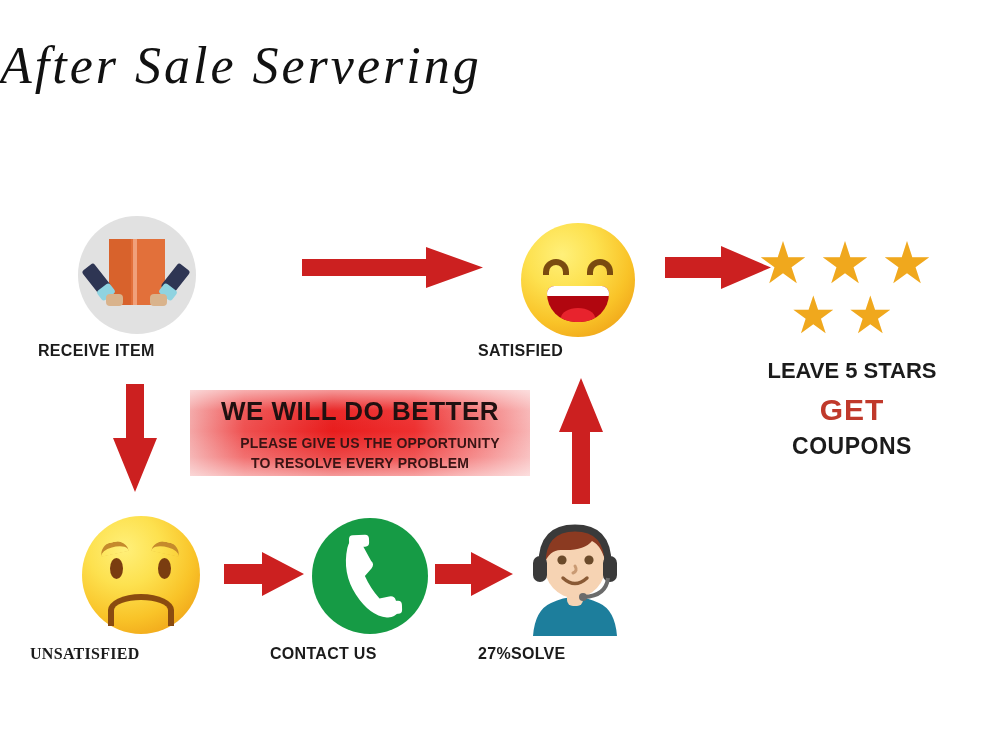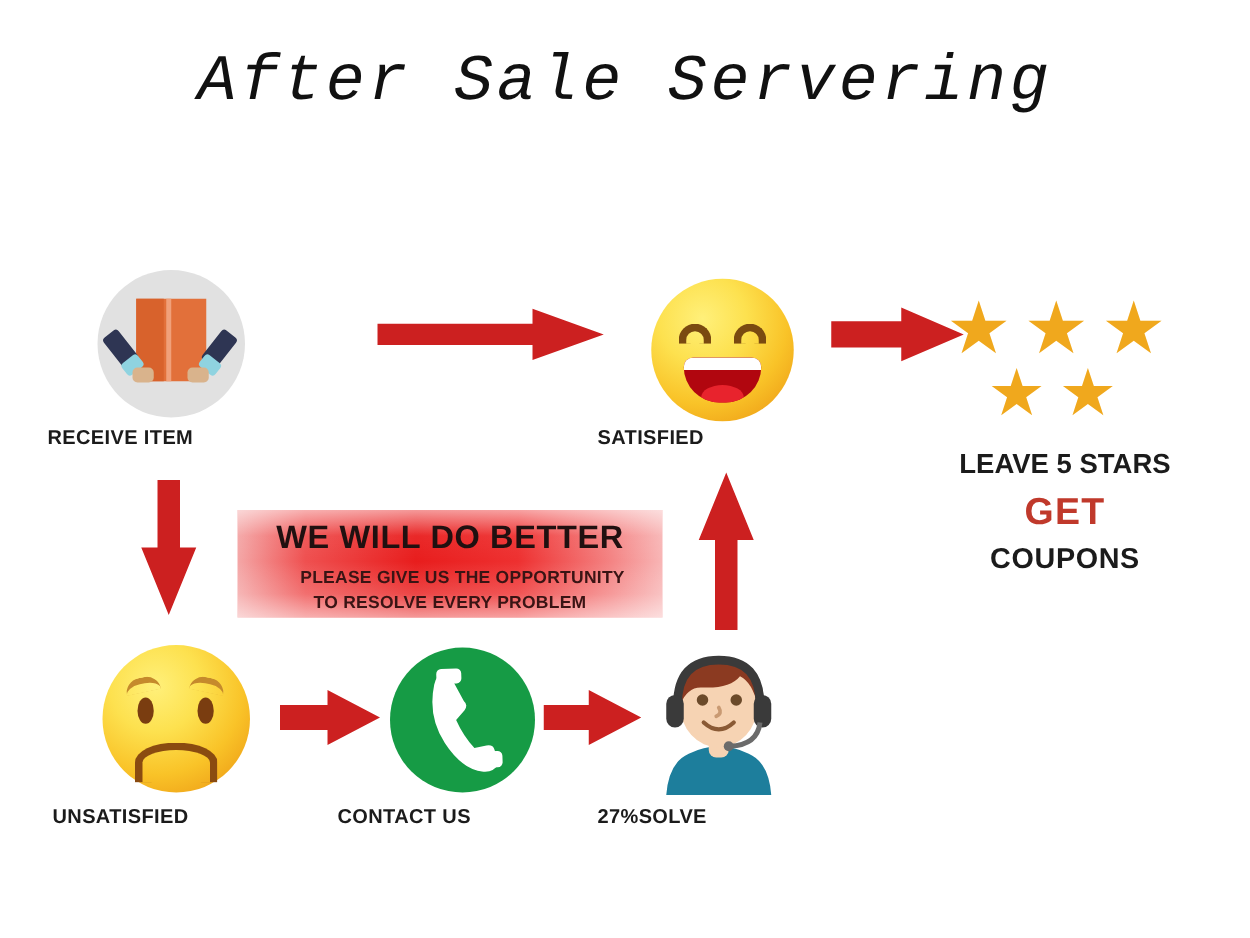--- a/index.html
+++ b/index.html
@@ -15,22 +15,21 @@
     overflow: hidden;
     font-family: "Liberation Sans", sans-serif;
   }
 
   
   .title {
     position: absolute;
     left: 0;
     top: 36px;
     width: 1000px;
-    text-align: center;
-    font-family: Liberation Mono, monospace;
+    font-family: Liberation Serif, serif;
     font-style: italic;
     font-weight: 400;
     font-size: 52px;
     letter-spacing: 3px;
     color: #111111;
     white-space: nowrap;
   }
 
   
   .node-label {
@@ -218,21 +217,21 @@
     font-size: 23px;
     color: #1b1b1b;
     margin-top: 6px;
     letter-spacing: 0.5px;
   }
 
   
   .banner {
     position: absolute;
     left: 190px;
-    top: 408px;
+    top: 390px;
     width: 340px;
     height: 86px;
     background:
       linear-gradient(to bottom,
         rgba(255,255,255,0.55) 0%,
         rgba(255,255,255,0.05) 24%,
         rgba(255,255,255,0.00) 48%,
         rgba(255,255,255,0.18) 78%,
         rgba(255,255,255,0.55) 100%),
       linear-gradient(to right,
@@ -352,21 +351,21 @@
     <div class="banner-s2">TO RESOLVE EVERY PROBLEM</div>
   </div>
 
   <div class="face" style="left:82px; top:516px; width:118px; height:118px;">
     <div class="brow" style="left:18px; top:26px; transform:rotate(-12deg);"></div>
     <div class="brow" style="left:70px; top:26px; transform:rotate(12deg);"></div>
     <div class="eye-oval" style="left:28px; top:42px;"></div>
     <div class="eye-oval" style="left:76px; top:42px;"></div>
     <div class="frown" style="left:26px; top:78px;"></div>
   </div>
-  <div class="node-label" style="left:42px; top:645px; width:210px;">UNSATISFIED</div>
+  <div class="node-label" style="left:30px; top:645px; width:210px;font-family:Liberation Serif, serif;">UNSATISFIED</div>
 
   <div class="phone-wrap">
     <div class="phone-circle"></div>
     <svg width="116" height="116" viewBox="0 0 116 116" style="position:absolute; left:0; top:0;">
       <g transform="rotate(12 58 58)">
         <path d="M38 22 q-8 4 -8 13 q0 26 18 44 q18 18 35 16 q8 -1 11 -9
                  l-6 -10 q-2 -4 -7 -2 l-9 4 q-11 -8 -19 -19 l5 -9 q2 -5 -2 -7 z" fill="#ffffff"></path>
         <rect x="30" y="20" width="20" height="12" rx="4" fill="#ffffff" transform="rotate(-14 40 26)"></rect>
         <rect x="74" y="78" width="22" height="13" rx="4" fill="#ffffff" transform="rotate(-14 85 84)"></rect>
       </g>

